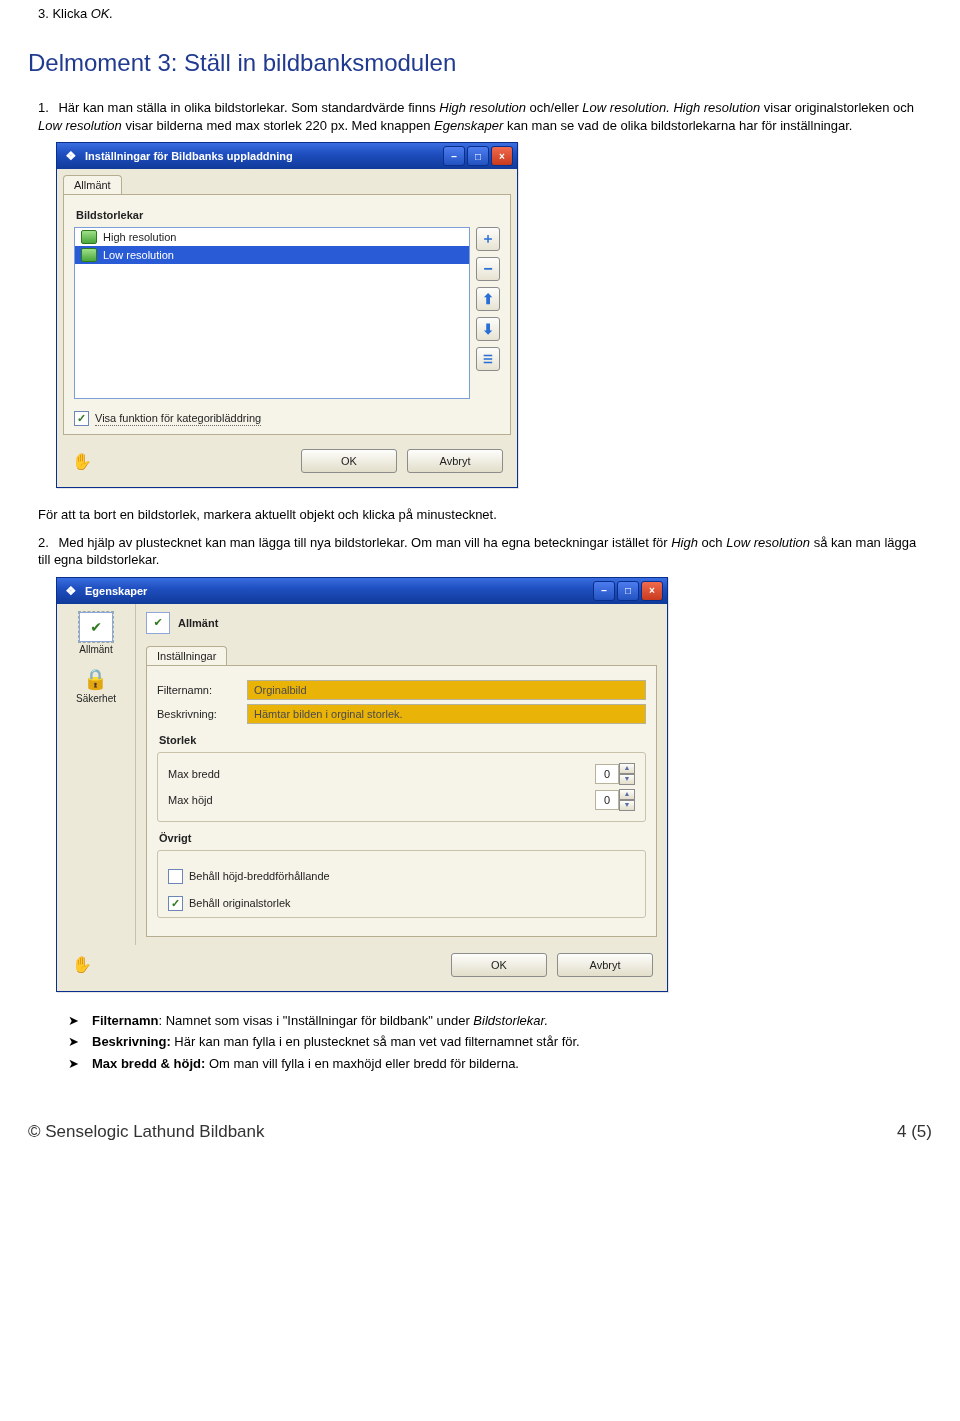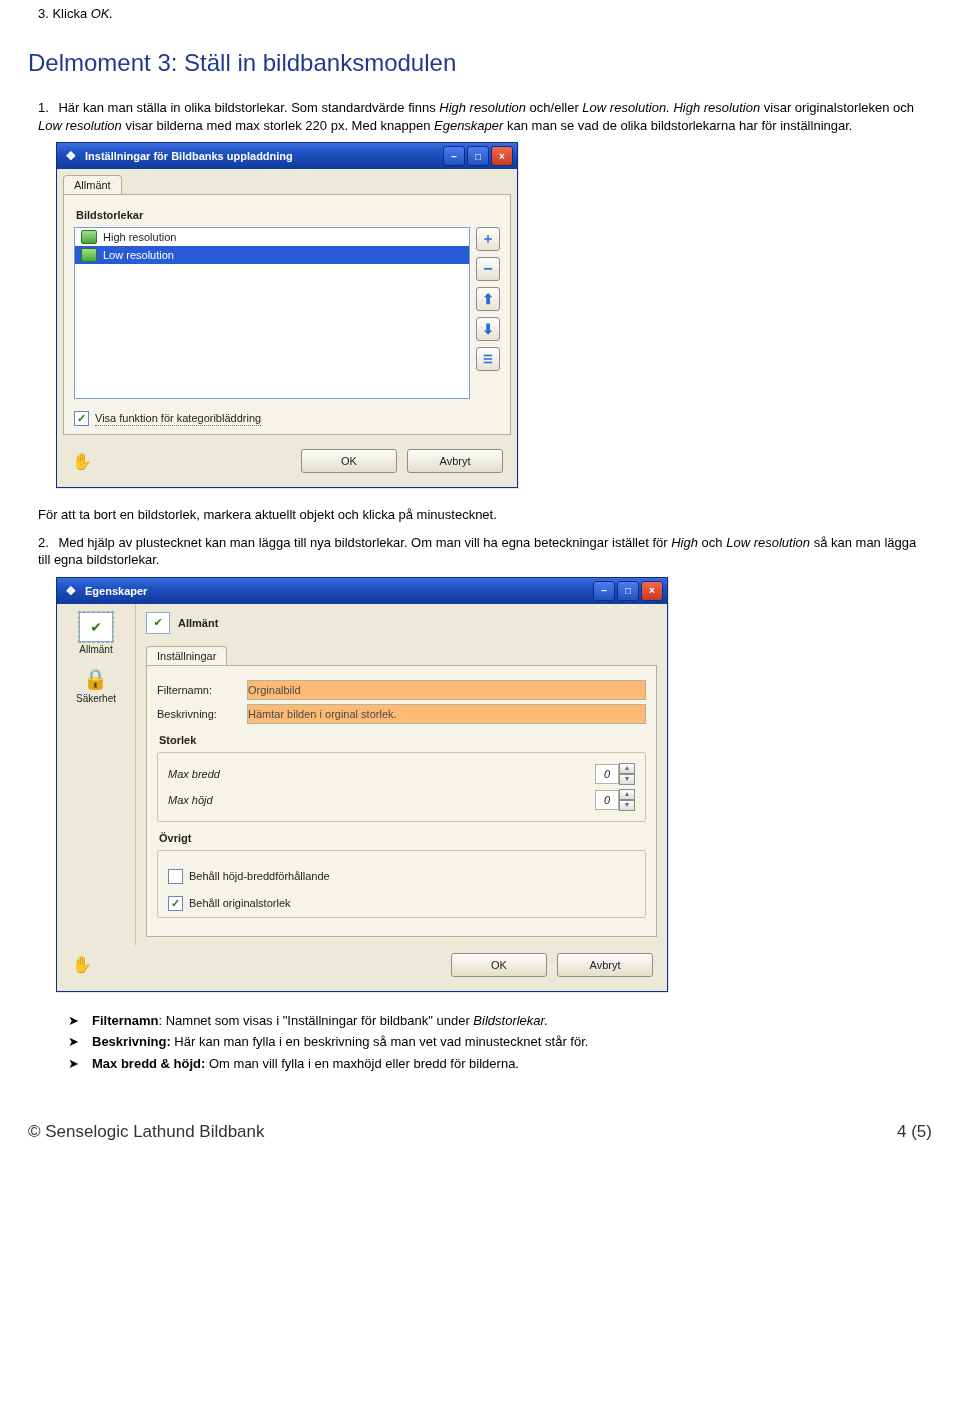--- a/index.html
+++ b/index.html
@@ -153,22 +153,22 @@
   .hdrline .hlbl { font-weight:bold; }
 
   .groupbox {
     border:1px solid #c9c2aa; border-radius:3px;
     padding:8px 10px; margin-bottom:10px;
   }
   .formrow { display:flex; align-items:center; gap:8px; margin:4px 0; }
   .formrow label { width:82px; }
   .txtinput {
     flex:1; height:18px;
-    border:1px solid #b7b29c; background:#fdba74;
-    padding:0 0; display:flex; align-items:center;
+    border:1px solid #b7b29c; background:#eab308;
+    padding:0 6px; display:flex; align-items:center;
     color:#4a4a4a; font-size:11px;
   }
   .spinwrap { display:flex; align-items:center; gap:0; margin-left:auto; }
   .spinval {
     width:22px; height:18px; border:1px solid #b7b29c; background:#fff;
     text-align:center; font-size:11px; line-height:18px;
   }
   .spinbtns { display:flex; flex-direction:column; }
   .spinbtns span {
     width:14px; height:9px; border:1px solid #8c8c8c;
@@ -298,21 +298,21 @@
         <div class="formrow">
           <label>Filternamn:</label>
           <div class="txtinput">Orginalbild</div>
         </div>
         <div class="formrow">
           <label>Beskrivning:</label>
           <div class="txtinput">Hämtar bilden i orginal storlek.</div>
         </div>
 
         <div class="group-label" style="margin-top:10px;">Storlek</div>
-        <div class="groupbox" style="padding:6px 10px;font-style:italic;">
+        <div class="groupbox" style="padding:6px 10px;">
           <div class="formrow">
             <label style="width:auto;">Max bredd</label>
             <div class="spinwrap">
               <div class="spinval">0</div>
               <div class="spinbtns">
                 <span>▲</span>
                 <span>▼</span>
               </div>
             </div>
           </div>
@@ -352,21 +352,21 @@
 <div class="arrowlist">
   <div class="arrowitem">
     <span class="arrow">➤</span>
     <span>
       <b>Filternamn</b><span>: Namnet som visas i "Inställningar för bildbank" under </span><span class="italic">Bildstorlekar.</span>
     </span>
   </div>
   <div class="arrowitem">
     <span class="arrow">➤</span>
     <span>
-      <b>Beskrivning:</b><span> Här kan man fylla i en beskrivning så man vet vad minustecknet står för.</span>
+      <b>Beskrivning:</b><span> Här kan man fylla i en plustecknet så man vet vad filternamnet står för.</span>
     </span>
   </div>
   <div class="arrowitem">
     <span class="arrow">➤</span>
     <span>
       <b>Max bredd &amp; höjd:</b><span> Om man vill fylla i en maxhöjd eller bredd för bilderna.</span>
     </span>
   </div>
 </div>
 

